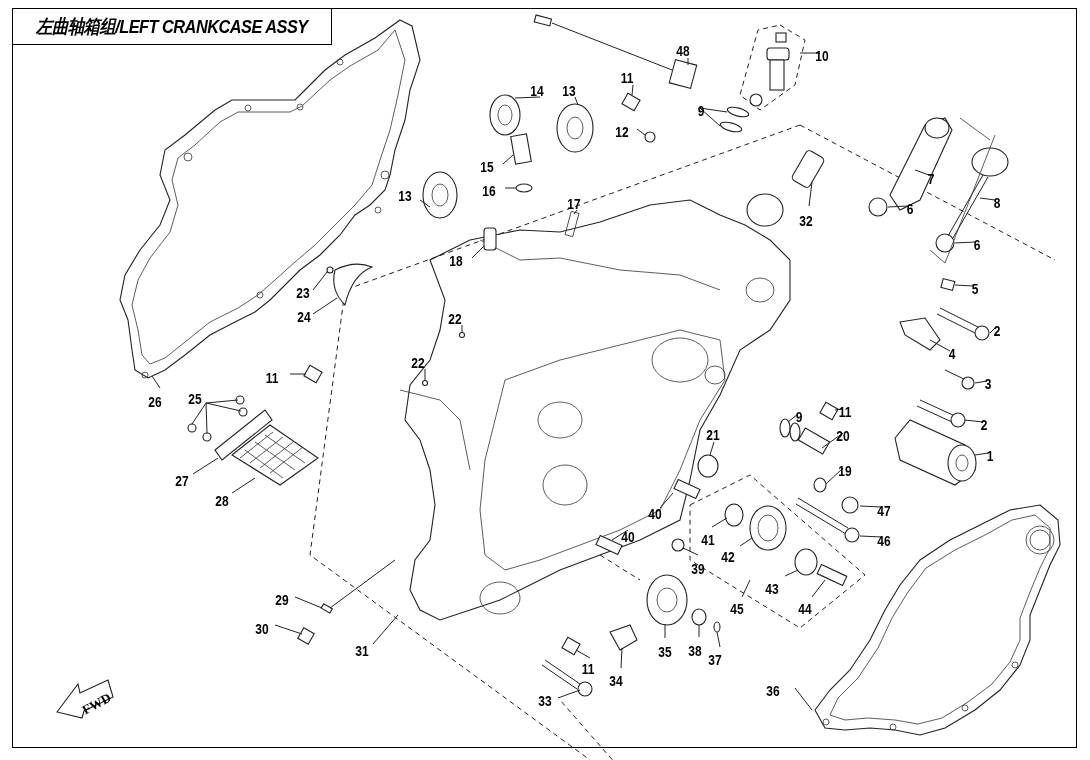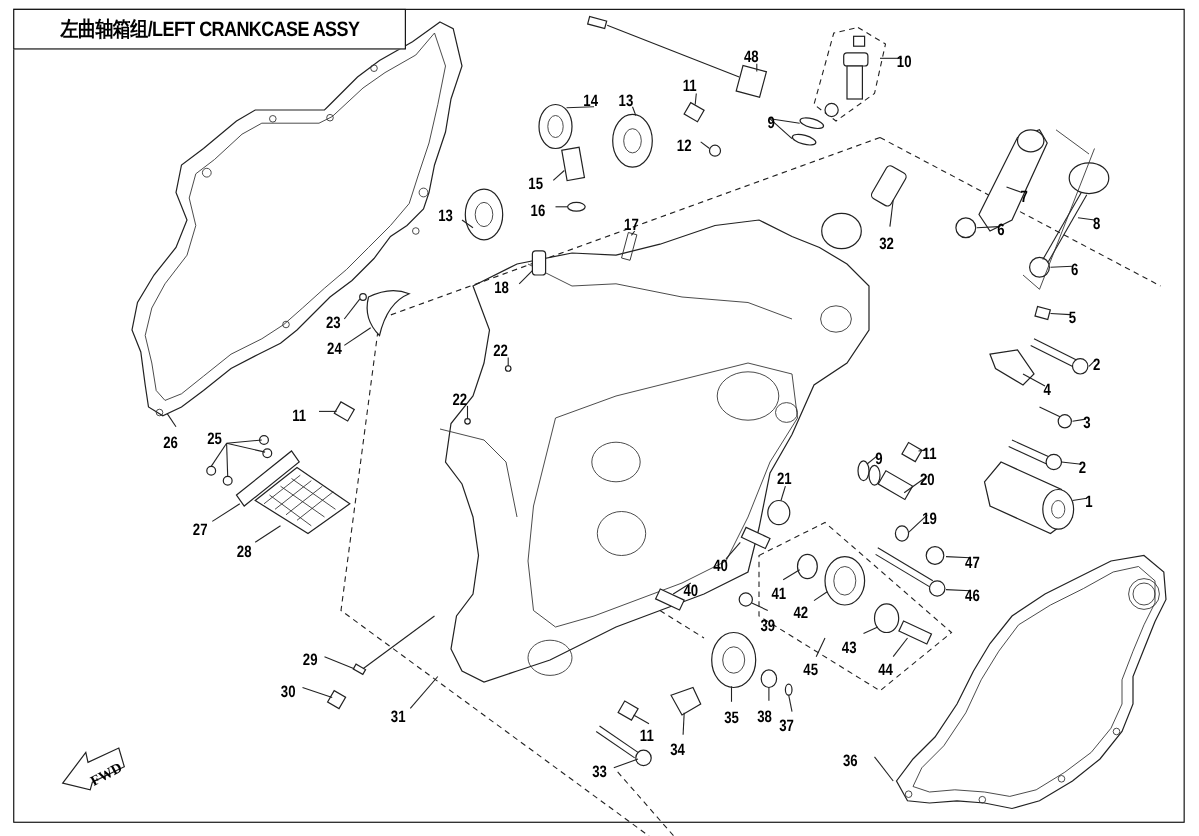--- a/index.html
+++ b/index.html
@@ -1,18 +1,18 @@
 <!DOCTYPE html>
 <html><head>
 <meta charset="utf-8">
 <style>
   html, body { margin: 0; padding: 0; background: #ffffff; }
   body { width: 1090px; height: 760px; position: relative; overflow: hidden; font-family: "Liberation Sans", sans-serif; }
   #frame { position: absolute; left: 12px; top: 8px; width: 1065px; height: 740px; border: 1.5px solid #000; box-sizing: border-box; }
-  #title-box { position: absolute; left: 12px; top: 8px; width: 357px; height: 37px; border: 1.5px solid #000; box-sizing: border-box; display: flex; align-items: center; justify-content: center; background: #fff; }
+  #title-box { position: absolute; left: 12px; top: 8px; width: 320px; height: 37px; border: 1.5px solid #000; box-sizing: border-box; display: flex; align-items: center; justify-content: center; background: #fff; font-style: italic; }
   #title-text { font-family: "Liberation Sans", sans-serif; font-weight: bold; font-size: 19px; letter-spacing: -0.6px; color: #000; transform: scaleX(0.86); white-space: nowrap; }
   svg#diagram { position: absolute; left: 0; top: 0; width: 1090px; height: 760px; }
   .ln { stroke: #222; stroke-width: 1; fill: none; }
   .part { stroke: #222; stroke-width: 1.1; fill: #fff; }
   .dash { stroke: #222; stroke-width: 1; fill: none; stroke-dasharray: 5 4; }
   .lbl { font-family: "Liberation Sans", sans-serif; font-weight: bold; font-size: 15px; fill: #000; }
   .thin { stroke: #333; stroke-width: 0.8; fill: none; }
   .fwd-text { font-family: "Liberation Serif", serif; font-weight: bold; font-size: 13px; fill: #000; }
 </style>
 </head>

